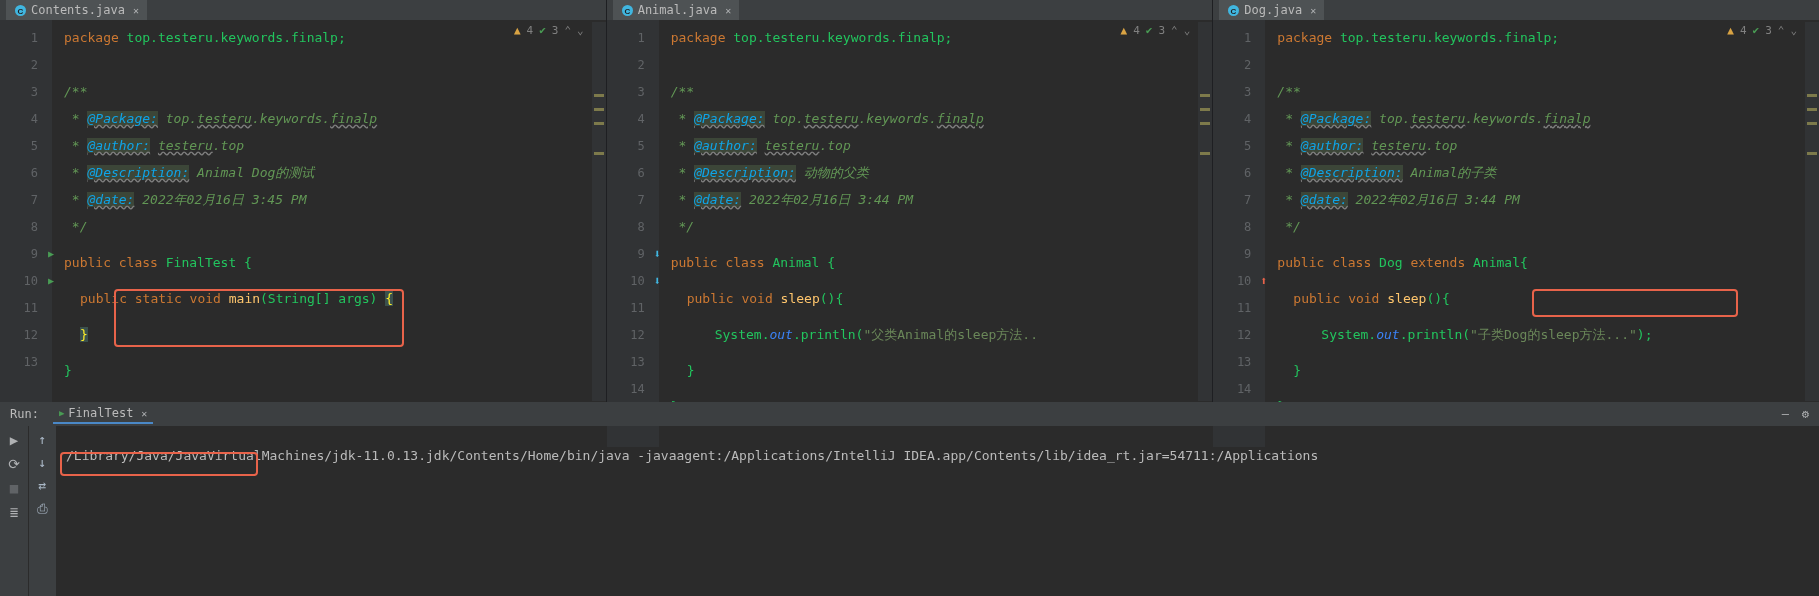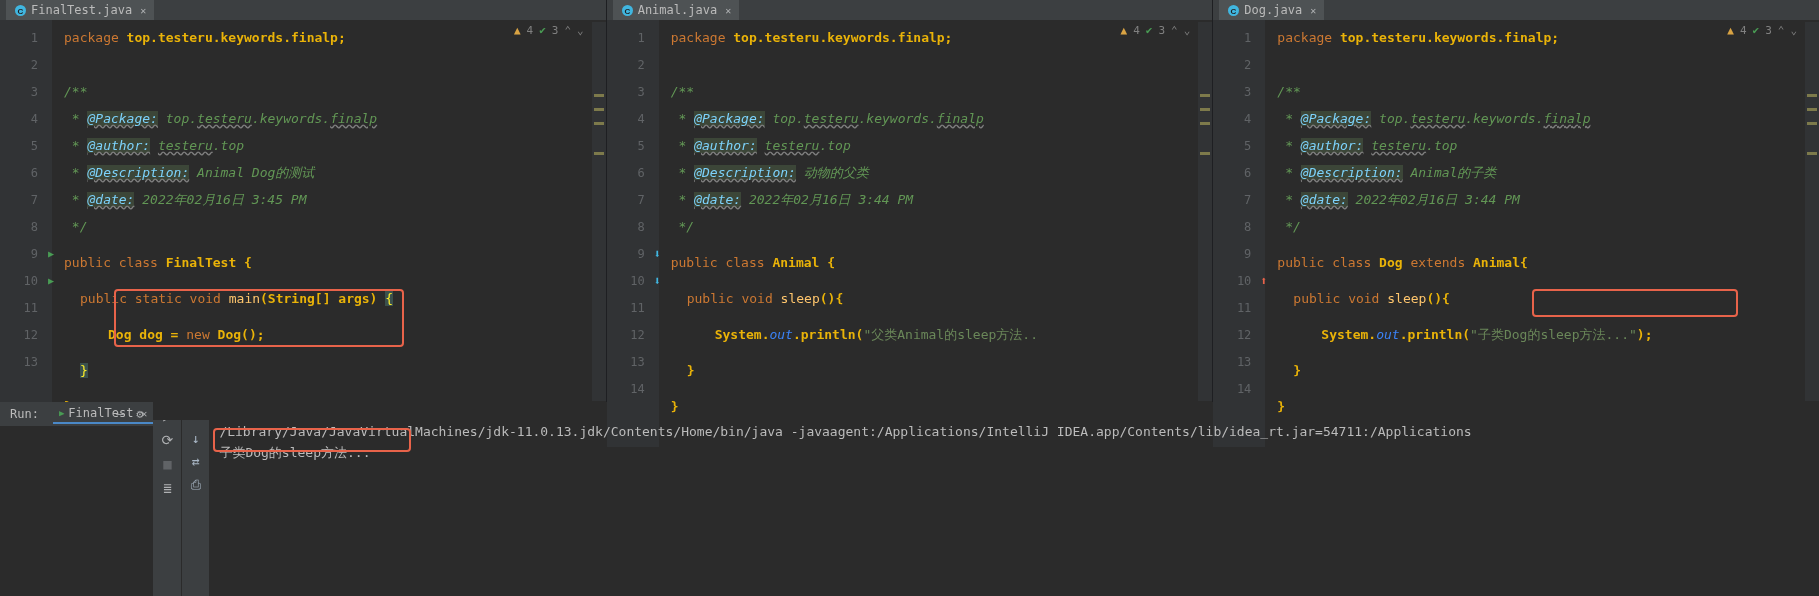--- a/index.html
+++ b/index.html
@@ -107,23 +107,23 @@
       display: flex;
       align-items: center;
       padding-left: 12px;
       white-space: pre;
       font-style: italic;
     }
     .code-line.plain{ font-style: normal; margin-top: 9px; }
     .kw { color: #cc7832; font-style: normal; }
     .str { color: #6a8759; font-style: normal; }
     .doc-comment { color: #629755; font-style: italic; }
-    .doc-tag { color: #7dd3fc; background: #3c4638; font-style: italic; text-decoration: underline wavy #808080;}
+    .doc-tag { color: #0ea5e9; background: #3c4638; font-style: italic; text-decoration: underline wavy #808080;}
     .doc-link{ color: #629755; font-style: italic; text-decoration: underline wavy #808080; }
-    .cls { color: #eab308; font-style: normal; font-weight: bold;}
+    .cls { color: #22c55e; font-style: normal;}
     .method { color: #ffc66d; font-style: normal;}
     .field-static { color: #3b82f6; font-style: italic; }
     .brace-hl { background: #3b514d; color: #ffef28; }
     .red-box {
       position: absolute;
       border: 2px solid #e8634a;
       border-radius: 4px;
       pointer-events: none;
     }
     .alerts {
@@ -143,21 +143,21 @@
       position: absolute;
       right: 0;
       top: 22px;
       bottom: 0;
       width: 14px;
       background: #313335;
     }
     .sb-mark-y { position:absolute; left:2px; width:10px; height:3px; background:#7d7a4b; }
     .console-area {
       display: flex;
-      flex-direction: row;
+      flex-direction: column;
       height: 194px;
       background: #2b2b2b;
     }
     .console-hdr {
       height: 24px;
       background: #3c3f41;
       display: flex;
       align-items: center;
       padding-left: 10px;
       font-size: 12px;
@@ -220,21 +220,21 @@
 
   <div class="editor-pane">
     <div class="tab-bar">
       <div class="tab">
         <span class="java-icon">
           <svg width="13" height="13" viewBox="0 0 13 13">
               <circle cx="6.5" cy="6.5" r="5.5" fill="#40b6e0"></circle>
               <text x="6.5" y="9.5" font-size="8" text-anchor="middle" fill="#1e1f22" font-family="sans-serif" font-weight="bold">C</text>
             </svg>
         </span>
-        <span>FinalTest.java</span>
+        <span>Contents.java</span>
         <span class="close-icon">✕</span>
       </div>
     </div>
     <div class="editor-body">
       <div class="gutter">
         <div class="gutter-row">1</div>
           <div class="gutter-row">2</div>
           <div class="gutter-row">3</div>
           <div class="gutter-row">4</div>
           <div class="gutter-row">5</div>
@@ -260,21 +260,20 @@
         <div class="code-line"><span class="kw">package</span><span class="cls"> top.testeru.keywords.finalp;</span></div>
         <div class="code-line"></div>
         <div class="code-line"><span class="doc-comment">/**</span></div>
         <div class="code-line"><span class="doc-comment"> * </span><span class="doc-tag">@Package:</span><span class="doc-comment"> top.</span><span class="doc-link">testeru</span><span class="doc-comment">.keywords.</span><span class="doc-link">finalp</span></div>
         <div class="code-line"><span class="doc-comment"> * </span><span class="doc-tag">@author:</span><span class="doc-comment"> </span><span class="doc-link">testeru</span><span class="doc-comment">.top</span></div>
         <div class="code-line"><span class="doc-comment"> * </span><span class="doc-tag">@Description:</span><span class="doc-comment"> Animal Dog的测试</span></div>
         <div class="code-line"><span class="doc-comment"> * </span><span class="doc-tag">@date:</span><span class="doc-comment"> 2022年02月16日 3:45 PM</span></div>
         <div class="code-line"><span class="doc-comment"> */</span></div>
         <div class="code-line plain"><span class="kw">public</span><span class="kw"> class</span><span class="cls"> FinalTest {</span></div>
         <div class="code-line plain ind1"><span class="kw">public</span><span class="kw"> static</span><span class="kw"> void</span><span class="method"> main</span><span class="cls">(String[] args) </span><span class="brace-hl">{</span></div>
-        <div class="code-line plain ind2"><span class="cls">Dog dog = </span><span class="kw">new</span><span class="cls"> Dog();</span></div>
         <div class="code-line plain ind1"><span class="brace-hl">}</span></div>
         <div class="code-line plain"><span class="cls">}</span></div>
         <div class="red-box" style="top:269px; left:62px; width:290px; height:58px;"></div>
       </div>
     </div>
     <div class="scrollbar">
       <div class="sb-mark-y" style="top:72px;"></div>
         <div class="sb-mark-y" style="top:86px;"></div>
         <div class="sb-mark-y" style="top:100px;"></div>
         <div class="sb-mark-y" style="top:130px;"></div>
@@ -428,17 +427,16 @@
       <span>≣</span>
     </div>
     <div class="console-nav2">
       <span>↑</span>
       <span>↓</span>
       <span>⇄</span>
       <span>⎙</span>
     </div>
     <div class="console-out">
       <div class="console-line">/Library/Java/JavaVirtualMachines/jdk-11.0.13.jdk/Contents/Home/bin/java -javaagent:/Applications/IntelliJ IDEA.app/Contents/lib/idea_rt.jar=54711:/Applications</div>
-      <div class="console-line">子类Dog的sleep方法...</div>
       <div class="red-box" style="top:26px; left:4px; width:198px; height:24px;"></div>
     </div>
   </div>
 </div>
 
 </body></html>

